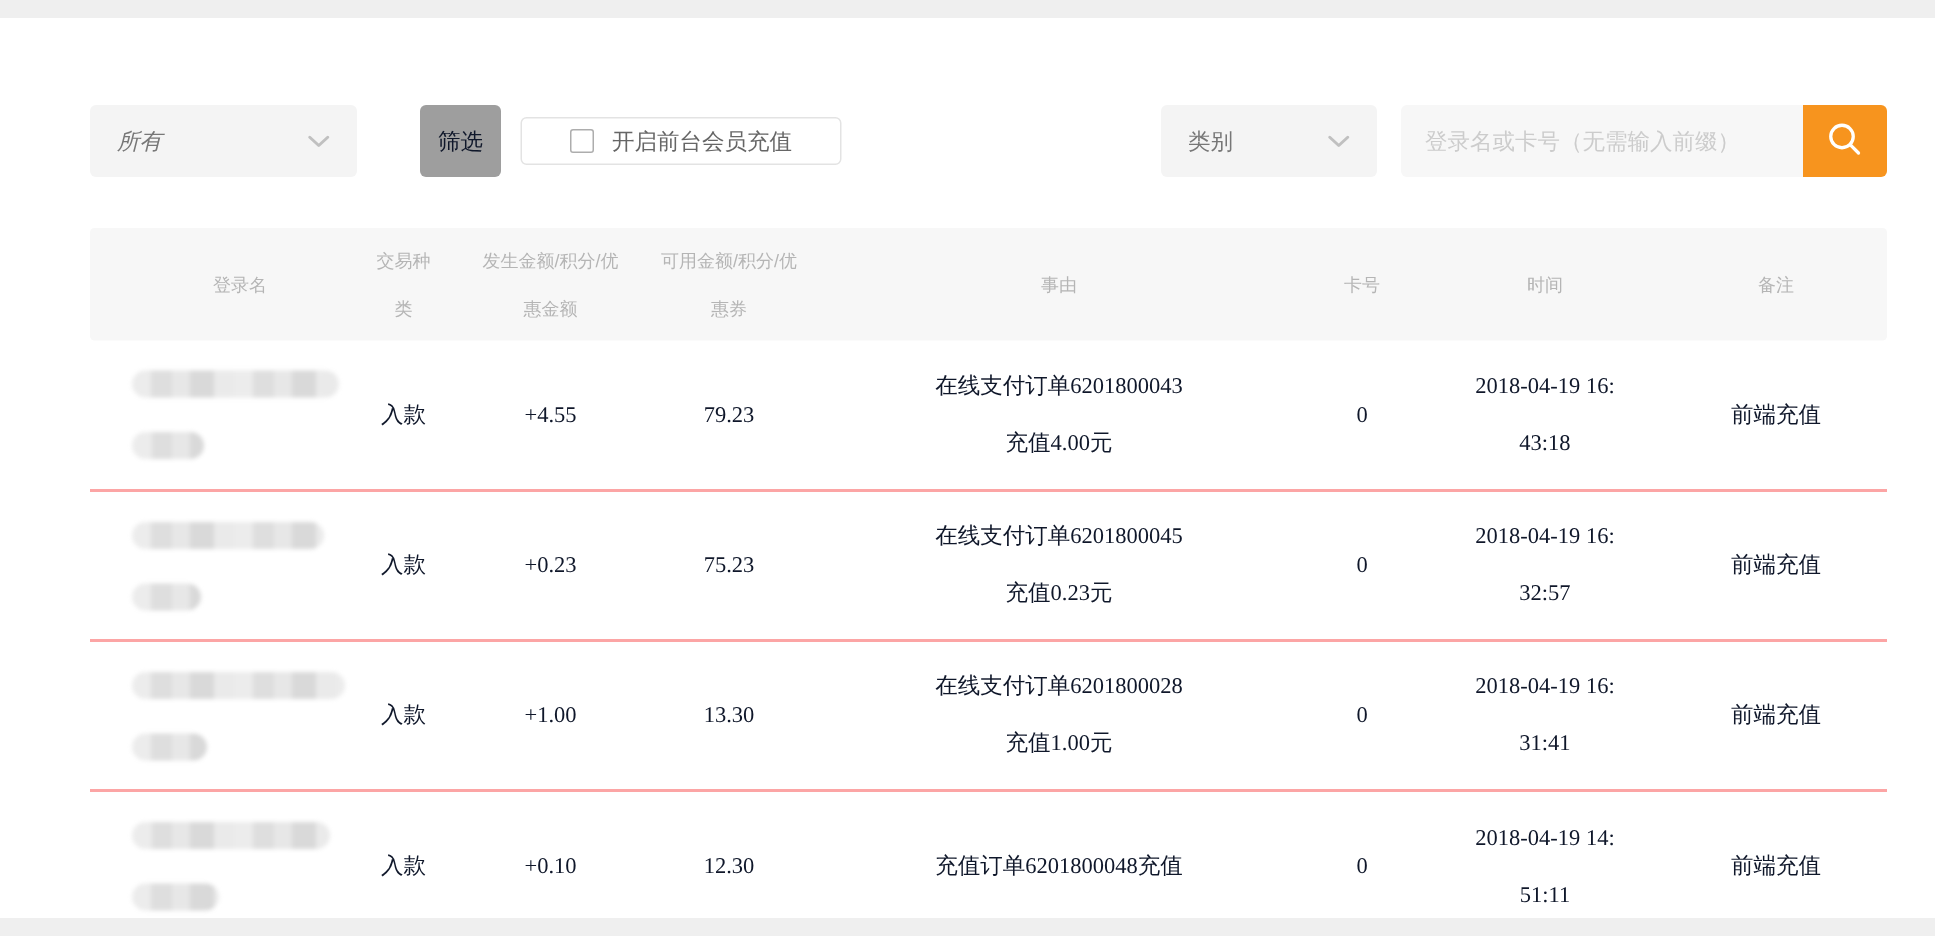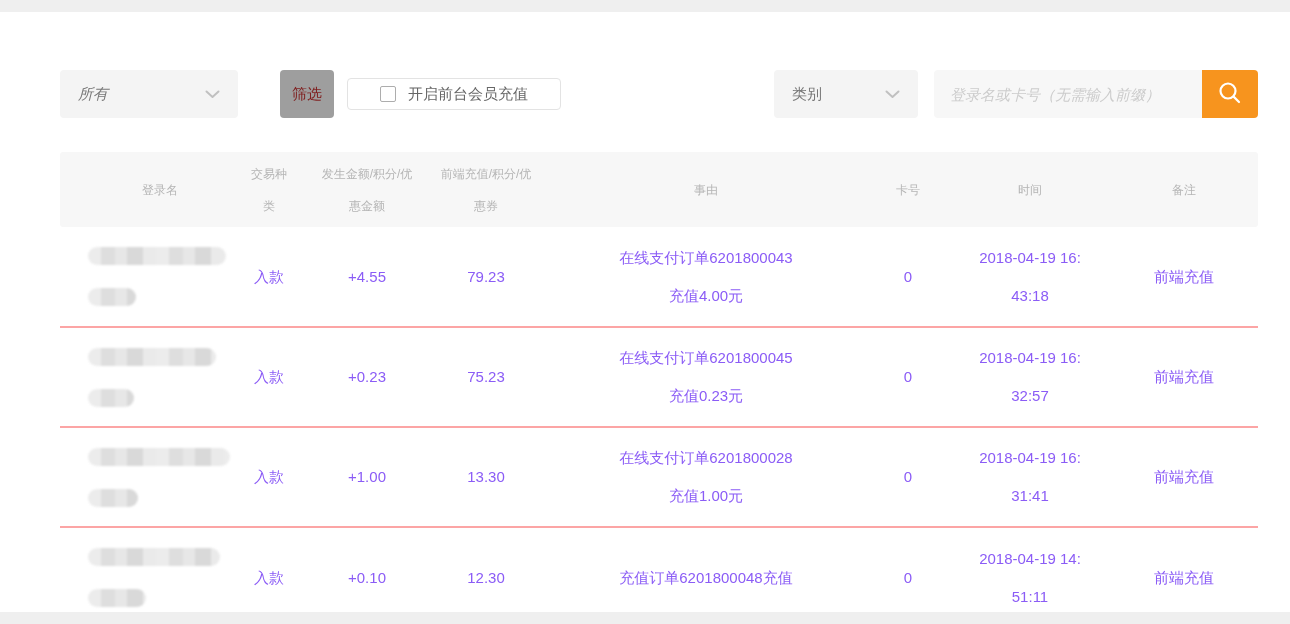--- a/index.html
+++ b/index.html
@@ -10,47 +10,47 @@
 
   
   .toolbar { display:flex; align-items:center; margin:58px 32px 0 60px; height:48px; }
   .select { height:48px; background:#f4f4f4; border-radius:4px; display:flex;
     align-items:center; justify-content:space-between; padding:0 18px; cursor:pointer; }
   .select .sel-label { font-size:15px; color:#777777; }
   .select svg { display:block; }
   .sel-scope { width:178px;font-style:italic; }
   .sel-category { width:144px; margin-left:auto; }
   .btn-filter { width:54px; height:48px; margin-left:42px; background:#9e9e9e;
-    color:#7f1d1d; font-size:15px; border:none; border-radius:4px; cursor:pointer; }
+    color:#0f172a; font-size:15px; border:none; border-radius:4px; cursor:pointer; }
   .chk-wrap { width:214px; height:32px; margin-left:13px; background:#ffffff;
     border:1px solid #e3e3e3; border-radius:4px; display:flex; align-items:center;
     justify-content:center; gap:12px; }
   .cb { width:16px; height:16px; border:1px solid #adadad; border-radius:2px;
     background:#ffffff; cursor:pointer; flex:0 0 auto; }
   .chk-label { font-size:15px; color:#666666; }
   .search-group { display:flex; margin-left:16px; }
   .search-input { width:268px; height:48px; background:#f7f7f7; border:none;
     border-radius:4px 0 0 4px; padding:0 16px; font-size:15px; color:#c2410c;
-    font-family:"Liberation Sans","DejaVu Sans",sans-serif; outline:none;font-style:italic; }
+    font-family:"Liberation Sans","DejaVu Sans",sans-serif; outline:none; }
   .search-input::placeholder { color:#cccccc; }
   .btn-search { width:56px; height:48px; background:#f7941e; border:none;
     border-radius:0 4px 4px 0; cursor:pointer; display:flex; align-items:center;
     justify-content:center; }
 
   
   table { margin:34px 0 0 60px; width:1198px; border-collapse:collapse; table-layout:fixed; }
   col.c-login{width:170px} col.c-type{width:78px} col.c-amount{width:118px}
   col.c-avail{width:120px} col.c-reason{width:320px} col.c-card{width:84px}
   col.c-time{width:160px} col.c-remark{width:148px}
   thead th { background:#f7f7f7; height:75px; font-weight:normal; color:#b5b5b5;
     font-size:12px; line-height:32px; text-align:center; vertical-align:middle; }
   thead th:first-child { text-align:center; padding-left:30px; border-radius:3px 0 0 3px; }
   thead th:last-child { border-radius:0 3px 3px 0; }
-  tbody td { height:100px; text-align:center; vertical-align:middle; color:#8b5cf6;
-    font-size:15px; line-height:38px; }
+  tbody td { height:100px; text-align:center; vertical-align:middle; color:#0f172a;
+    font-size:15px; line-height:38px;font-family:Liberation Serif, serif; }
   tbody tr + tr td { border-top:2px solid #fca5a5; }
   td.login-cell { text-align:left; padding-left:28px; }
 
   
   .redact { height:18px; border-radius:9px; filter:blur(1.3px);
     background:repeating-linear-gradient(90deg,#ececec 0 13px,#dedede 13px 27px,
       #e7e7e7 27px 39px,#d9d9d9 39px 55px,#eaeaea 55px 68px); }
   .redact.l1 { margin-bottom:23px; }
   tr.row1 .redact.l1{width:138px} tr.row1 .redact.l2{width:48px}
   tr.row2 .redact.l1{width:128px} tr.row2 .redact.l2{width:46px}
@@ -119,21 +119,21 @@
           </th>
         <th>
             <div>交易种</div>
             <div>类</div>
           </th>
         <th>
             <div>发生金额/积分/优</div>
             <div>惠金额</div>
           </th>
         <th>
-            <div>前端充值/积分/优</div>
+            <div>可用金额/积分/优</div>
             <div>惠券</div>
           </th>
         <th>事由</th>
         <th>卡号</th>
         <th>时间</th>
         <th>备注</th>
       </tr>
     </thead>
     <tbody>
       <tr class="row1">

